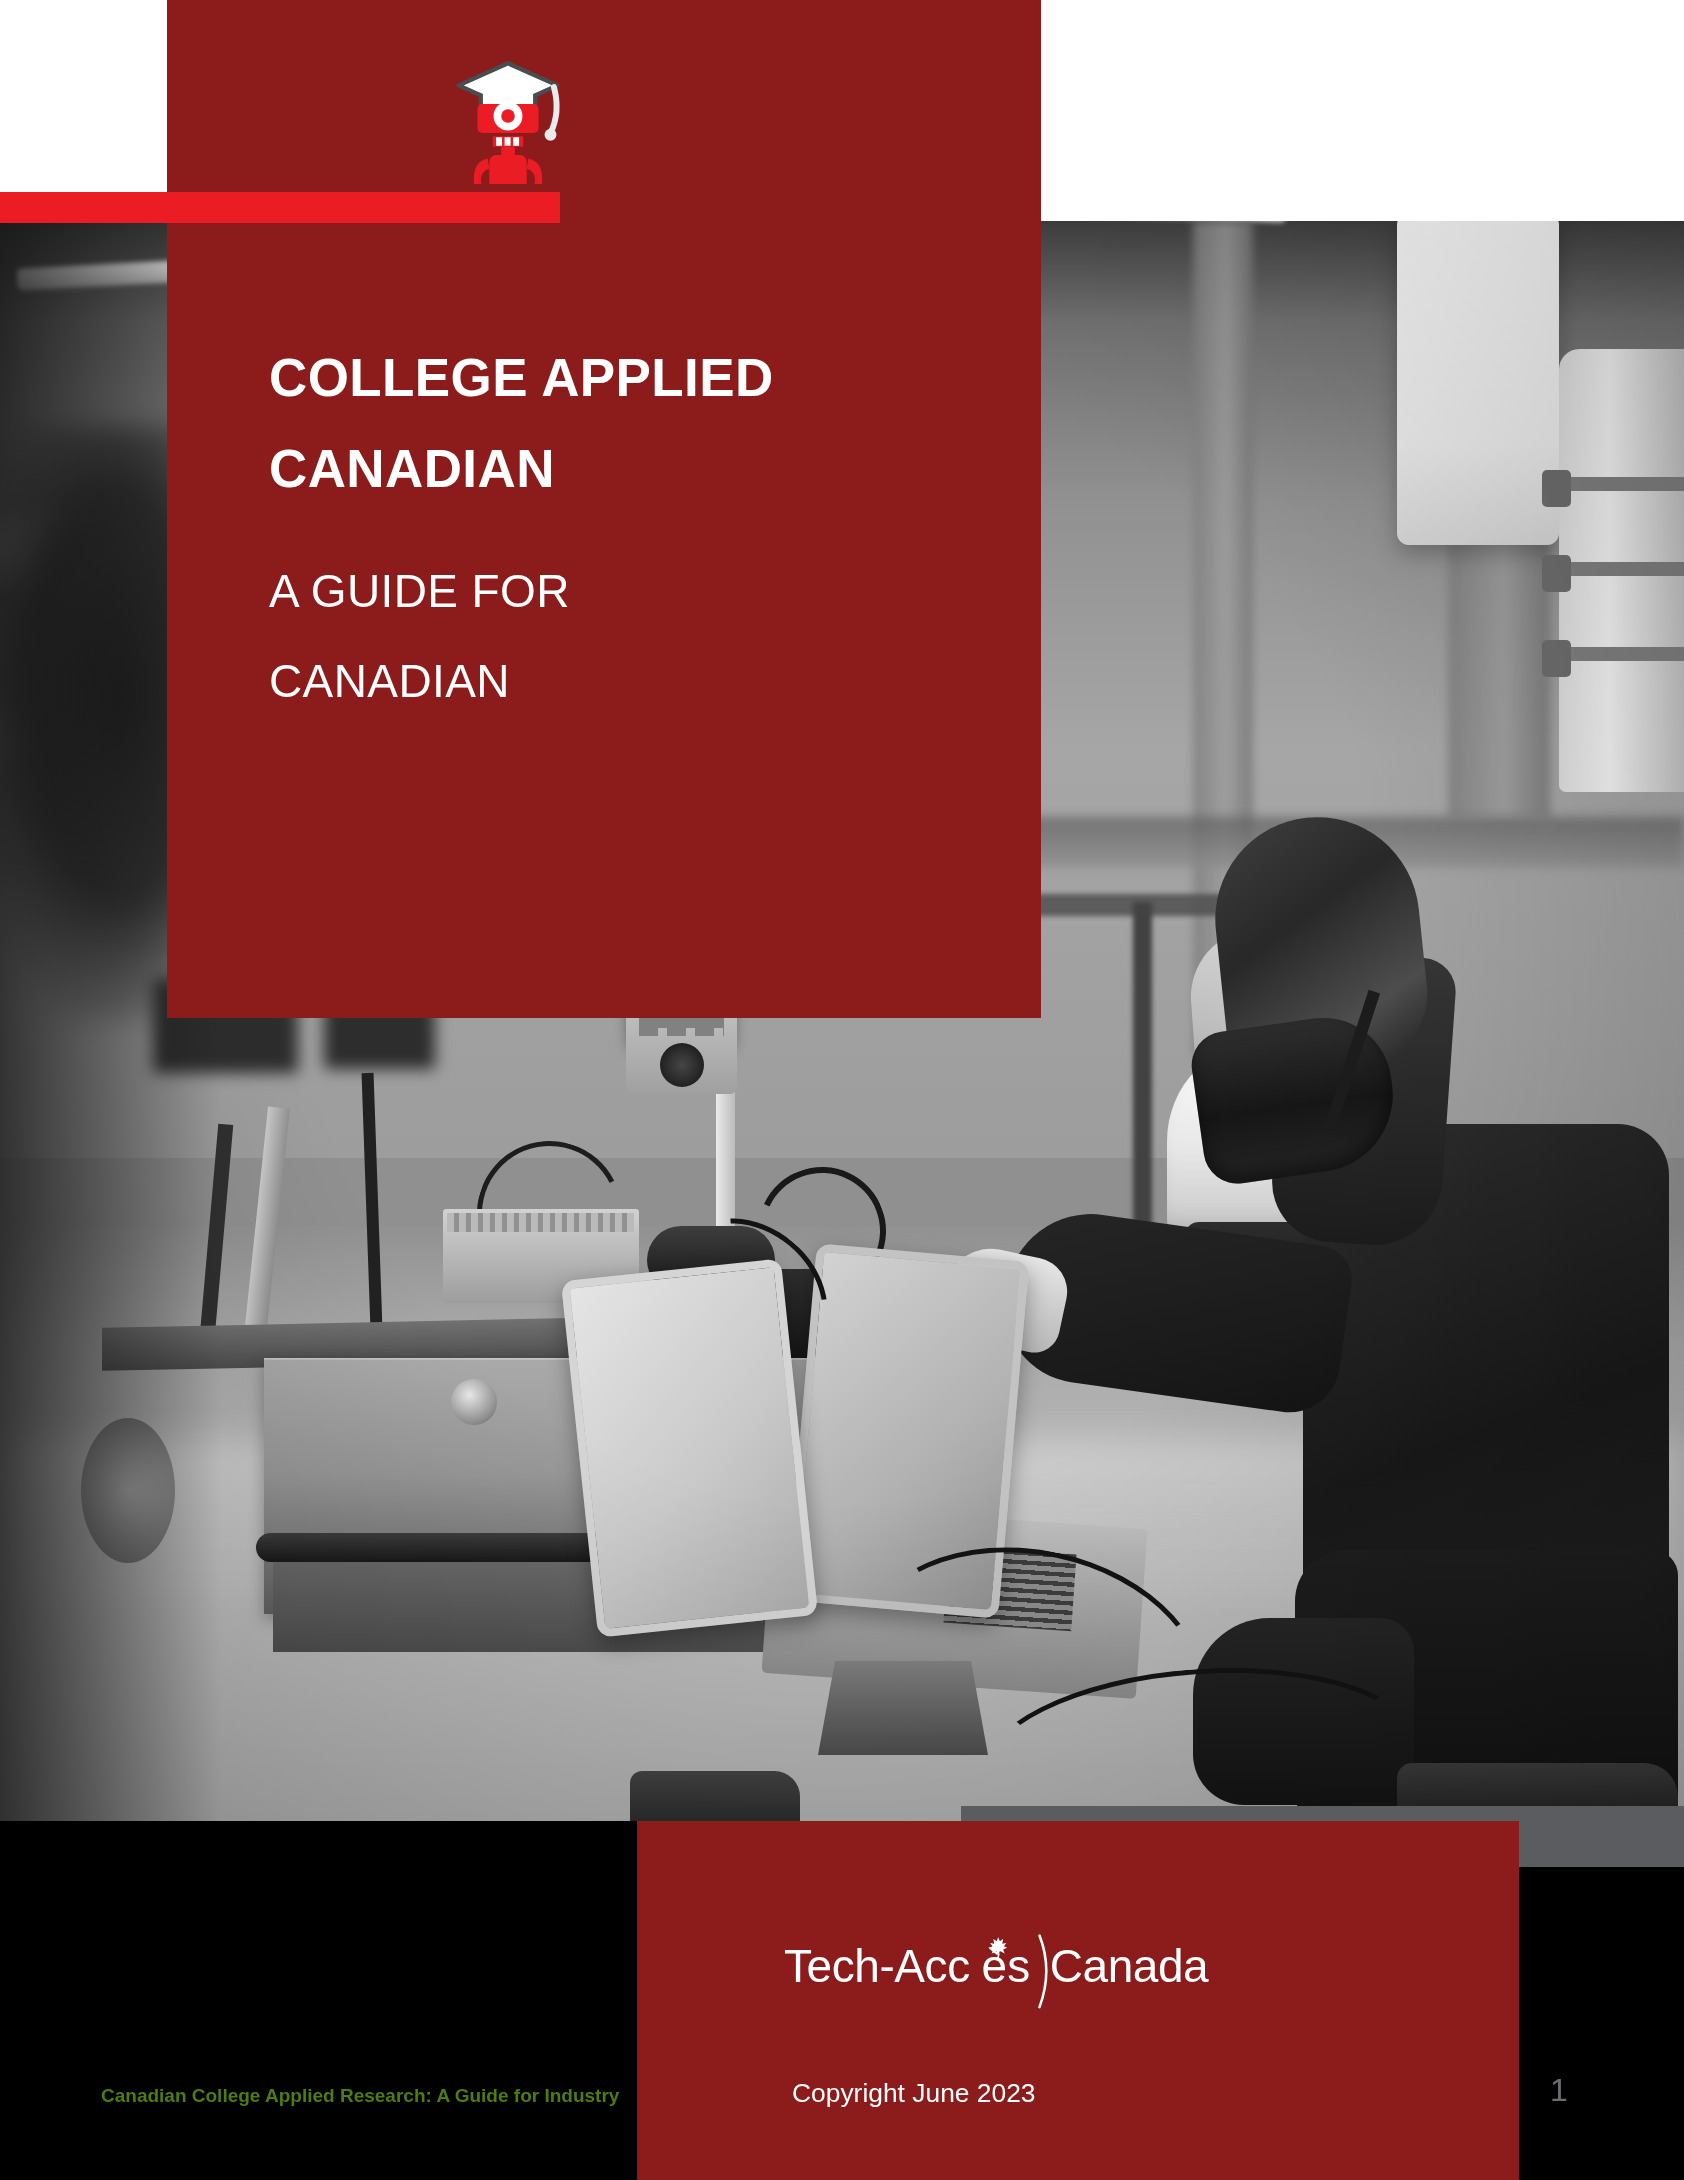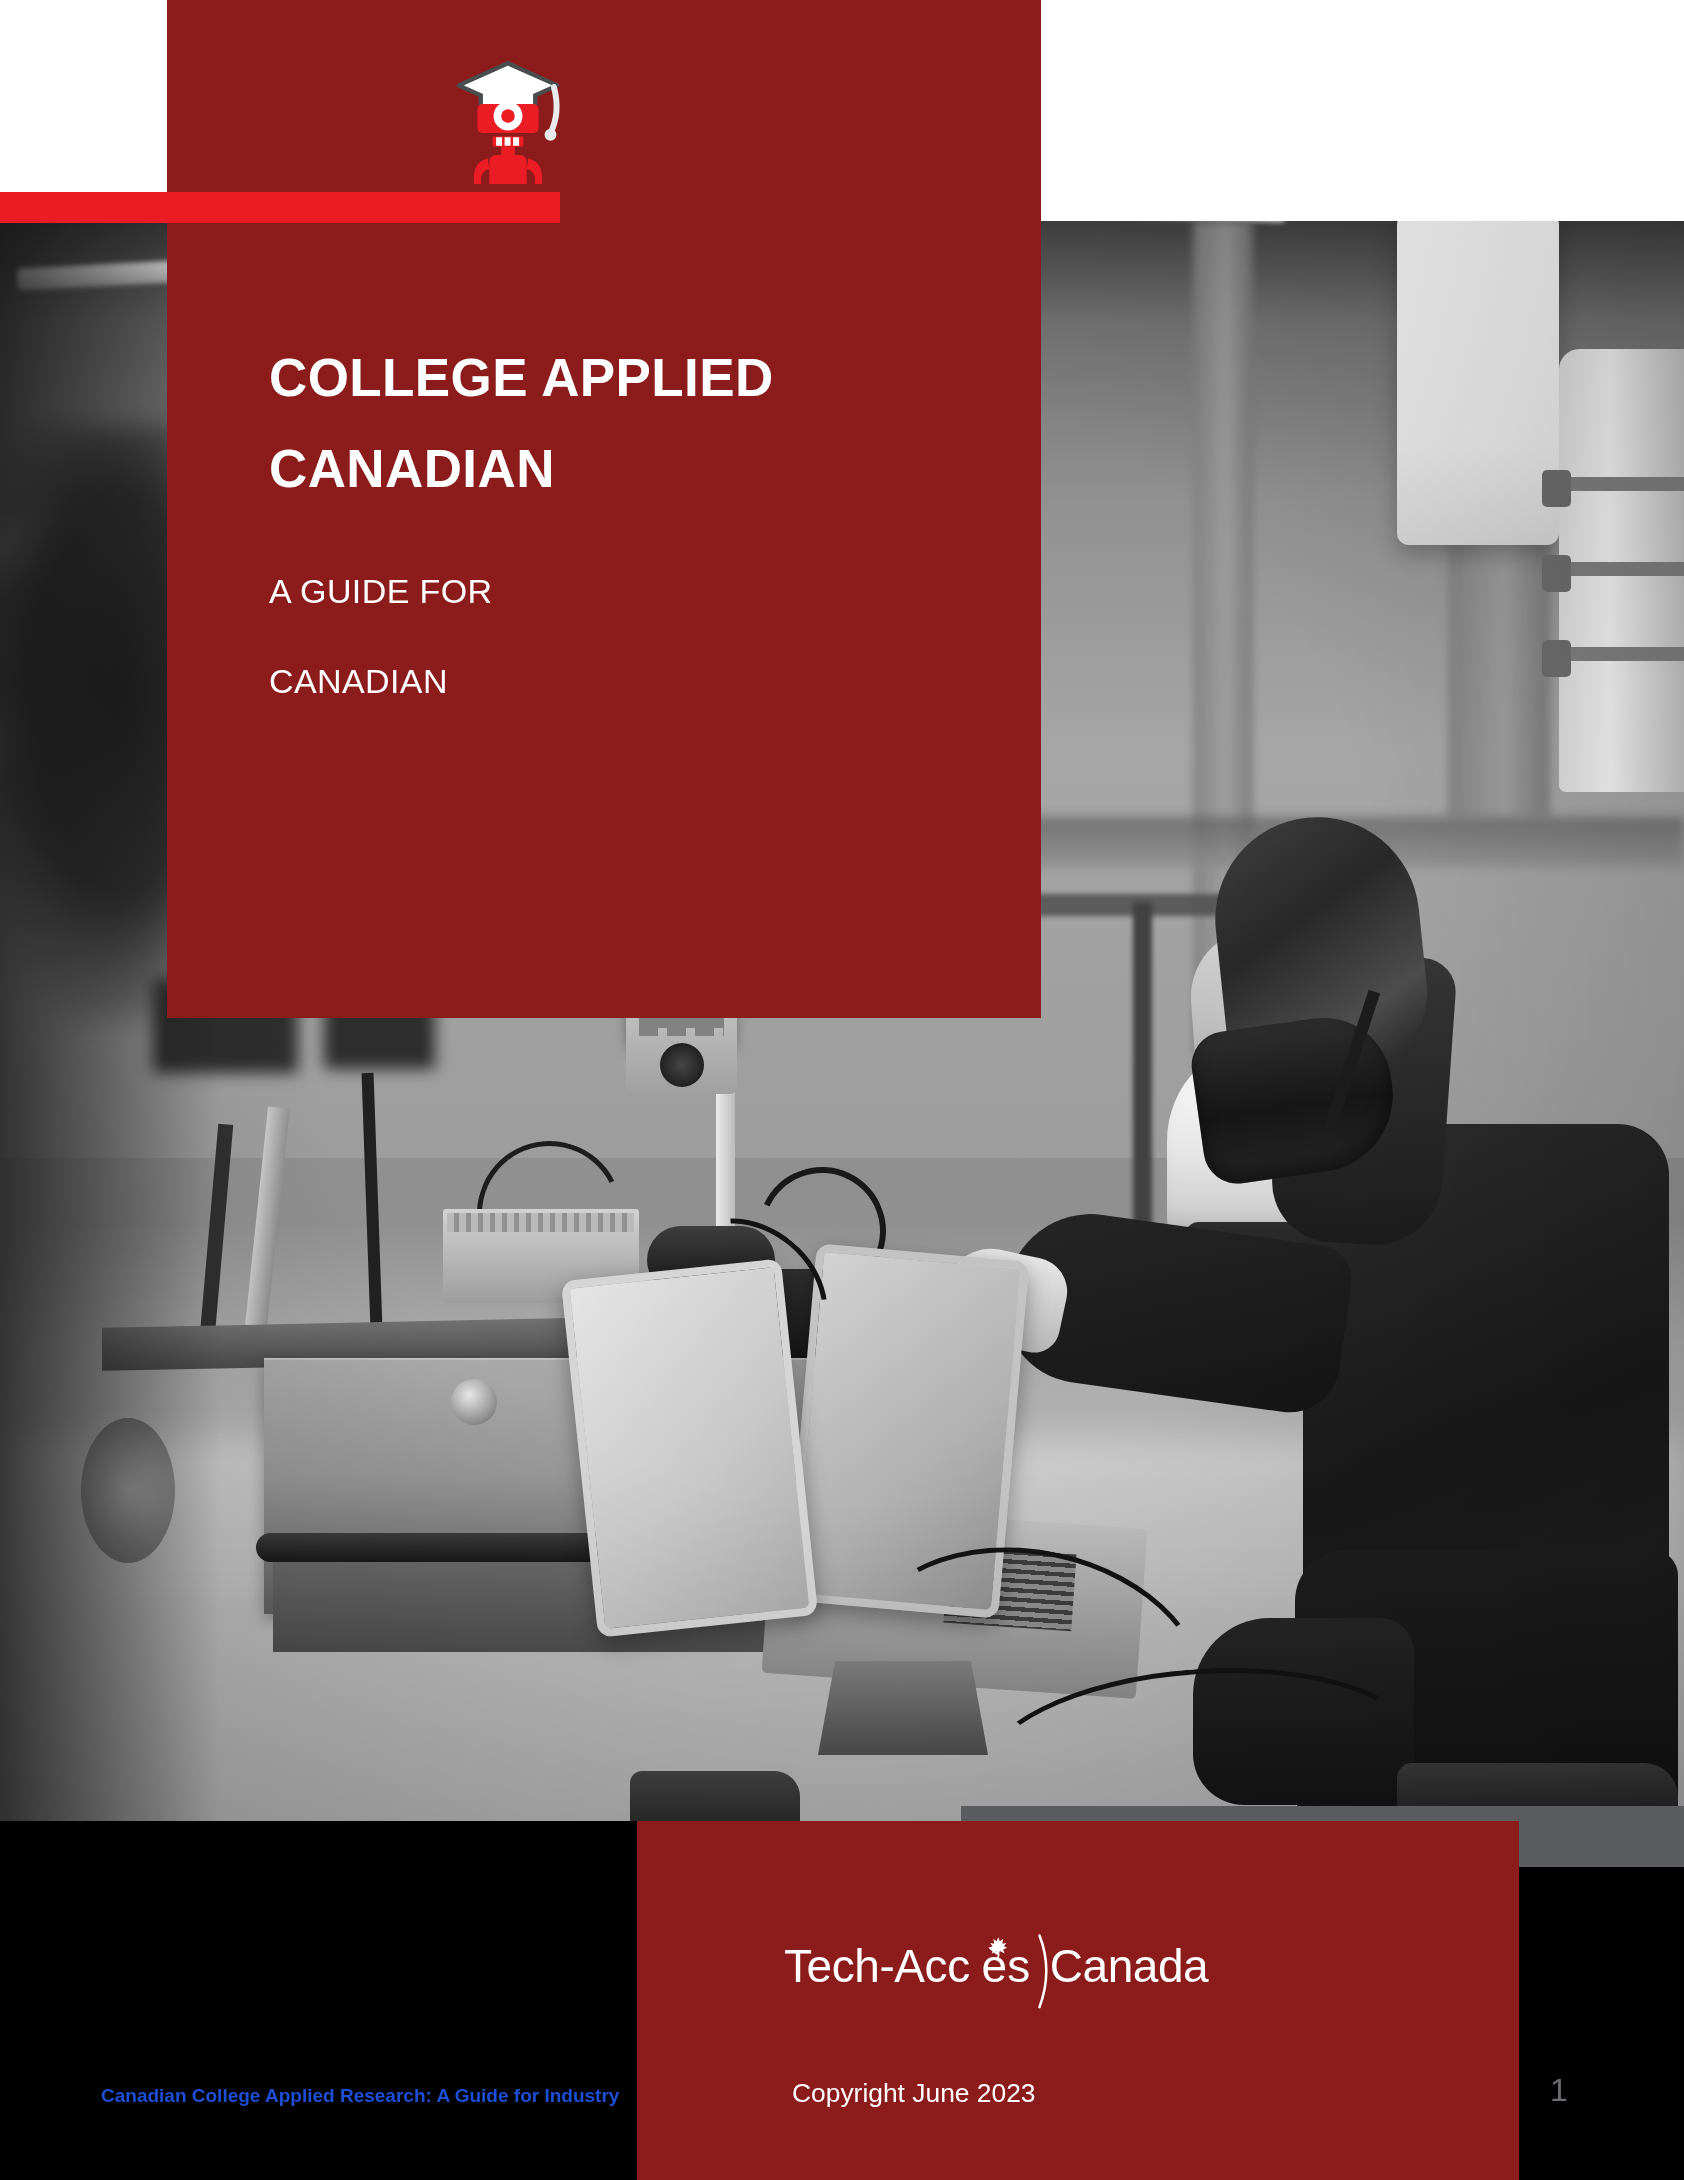--- a/index.html
+++ b/index.html
@@ -394,21 +394,21 @@
     font-family:"Liberation Sans", sans-serif;
     font-weight:bold;
     font-size:53px;
     line-height:91px;
     letter-spacing:0.4px;
   }
   .title-sub {
     color:#ffffff;
     font-family:"Liberation Sans", sans-serif;
     font-weight:normal;
-    font-size:34px;
+    font-size:46px;
     line-height:90px;
     letter-spacing:0.4px;
     margin-top:32px;
   }
 
   
   .bottom-band {
     position:absolute;
     left:0; top:1821px; width:1685px; height:359px;
     background:#000000;
@@ -429,21 +429,21 @@
   .tac-logo {
     position:absolute;
     left:784px; top:1932px;
     width:511px; height:77px;
     z-index:10;
   }
   .footer-doc-title {
     position:absolute;
     left:101px; top:2085px;
     width:562px;
-    color:#1d4ed8;
+    color:#4d7c0f;
     font-family:"Liberation Sans", sans-serif;
     font-size:19px;
     font-weight:bold;
     white-space:nowrap;
     overflow:hidden;
     z-index:9;
   }
   .footer-copyright {
     position:absolute;
     left:792px; top:2078px;

